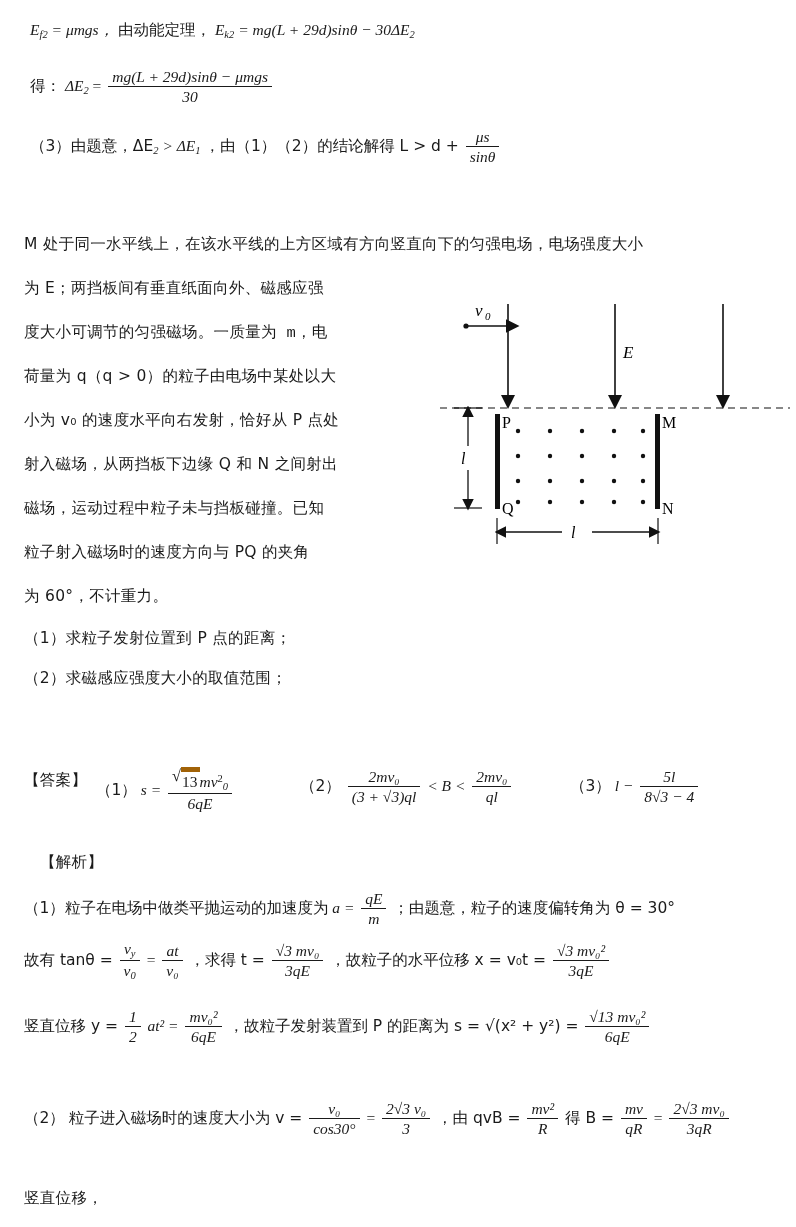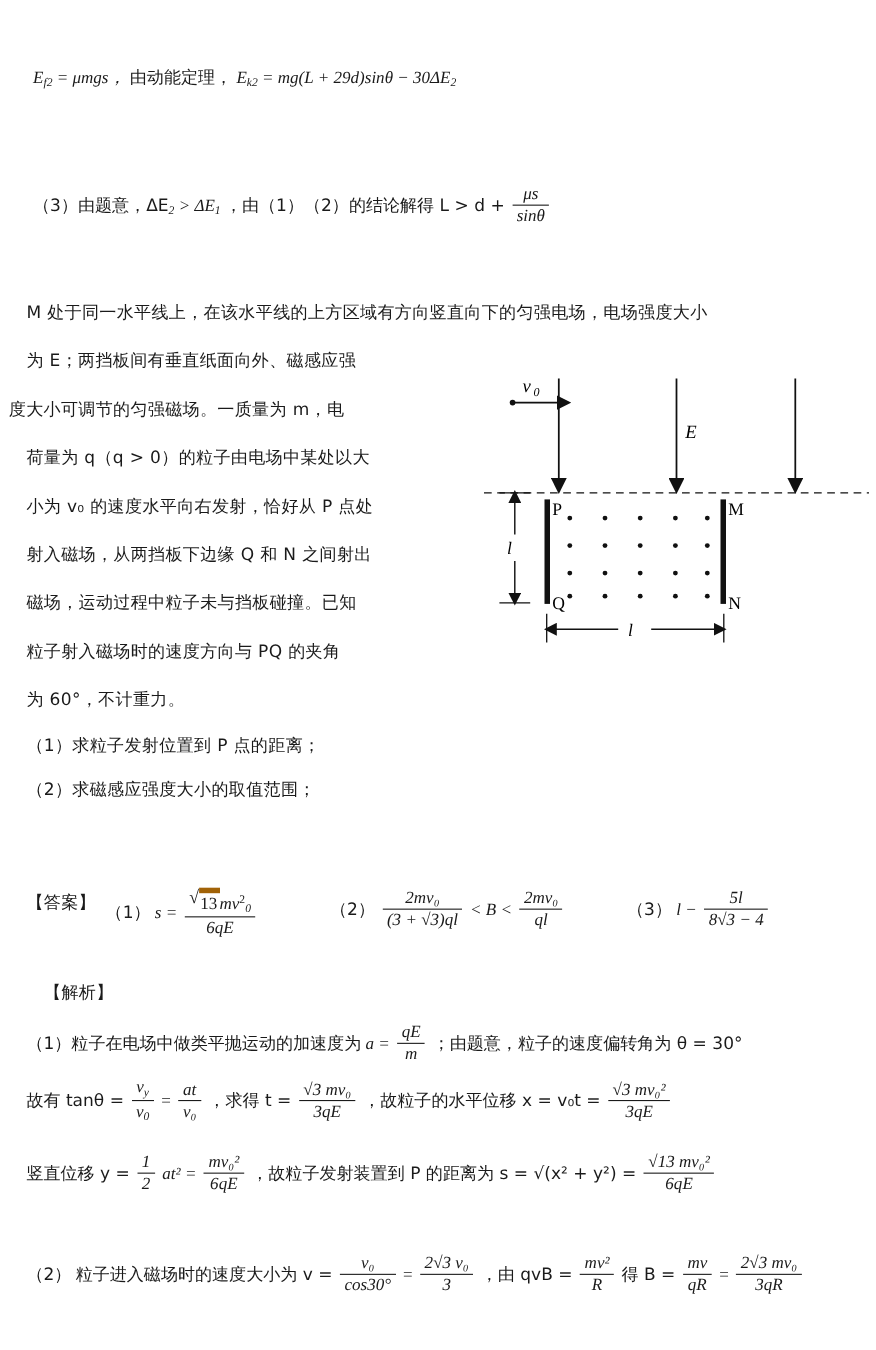--- a/index.html
+++ b/index.html
@@ -4,21 +4,21 @@
 <style>
   html,body{margin:0;padding:0;}
   body{
     width:796px;height:1227px;
     background:#ffffff;
     font-family:"Liberation Serif", serif;
     color:#1a1a1a;
     position:relative;
     overflow:hidden;
   }
-  .page{position:relative;width:796px;height:1074px;padding:0;margin-top:40px;}
+  .page{position:relative;width:796px;height:1074px;padding:0;}
   .line{position:absolute;white-space:nowrap;}
   .cn{font-family:"DejaVu Sans", sans-serif;}
   .it{font-style:italic;font-family:"Liberation Serif", serif;}
   .sub{font-size:.68em;vertical-align:-0.28em;font-style:italic;}
   .sup{font-size:.68em;vertical-align:0.5em;}
   
   .frac{display:inline-block;vertical-align:middle;text-align:center;margin:0 3px;position:relative;top:-1px;}
   .frac .num{display:block;padding:0 4px;border-bottom:1px solid #1a1a1a;line-height:1.25;}
   .frac .den{display:block;padding:0 4px;line-height:1.25;}
   
@@ -37,34 +37,43 @@
 <div class="page">
 
   <div class="line math" style="left:30px;top:20px;">
     <span class="it">E</span><span class="sub">f2</span>
     <span class="it">= μmgs，</span>
     <span class="cn">由动能定理，</span>
     <span class="it">E</span><span class="sub">k2</span>
     <span class="it">= mg(L + 29d)sinθ − 30ΔE</span><span class="sub">2</span>
   </div>
 
+  <div class="line math" style="left:30px;top:68px;">
+    <span class="cn">得：</span>
+    <span class="it">ΔE</span><span class="sub">2</span>
+    <span>=</span>
+    <span class="frac it">
+      <span class="num">mg(L + 29d)sinθ − μmgs</span>
+      <span class="den">30</span>
+    </span>
+  </div>
 
   <div class="line math" style="left:30px;top:128px;">
     <span class="cn">（3）由题意，ΔE</span><span class="sub">2</span>
     <span class="it">&gt; ΔE</span><span class="sub">1</span>
     <span class="cn">，由（1）（2）的结论解得 L &gt; d +</span>
     <span class="frac it">
       <span class="num">μs</span>
       <span class="den">sinθ</span>
     </span>
   </div>
 
   <div class="line body-txt cn" style="left:24px;top:234px;">M 处于同一水平线上，在该水平线的上方区域有方向竖直向下的匀强电场，电场强度大小</div>
   <div class="line body-txt cn" style="left:24px;top:278px;">为 E；两挡板间有垂直纸面向外、磁感应强</div>
-  <div class="line body-txt cn" style="left:8px;top:322px;">度大小可调节的匀强磁场。一质量为 m，电</div>
+  <div class="line body-txt cn" style="left:24px;top:322px;font-family:Liberation Mono, monospace;">度大小可调节的匀强磁场。一质量为 m，电</div>
   <div class="line body-txt cn" style="left:24px;top:366px;">荷量为 q（q &gt; 0）的粒子由电场中某处以大</div>
   <div class="line body-txt cn" style="left:24px;top:410px;">小为 v₀ 的速度水平向右发射，恰好从 P 点处</div>
   <div class="line body-txt cn" style="left:24px;top:454px;">射入磁场，从两挡板下边缘 Q 和 N 之间射出</div>
   <div class="line body-txt cn" style="left:24px;top:498px;">磁场，运动过程中粒子未与挡板碰撞。已知</div>
   <div class="line body-txt cn" style="left:24px;top:542px;">粒子射入磁场时的速度方向与 PQ 的夹角</div>
   <div class="line body-txt cn" style="left:24px;top:586px;">为 60°，不计重力。</div>
 
   <div class="line body-txt cn" style="left:24px;top:628px;">（1）求粒子发射位置到 P 点的距离；</div>
   <div class="line body-txt cn" style="left:24px;top:668px;">（2）求磁感应强度大小的取值范围；</div>
 

